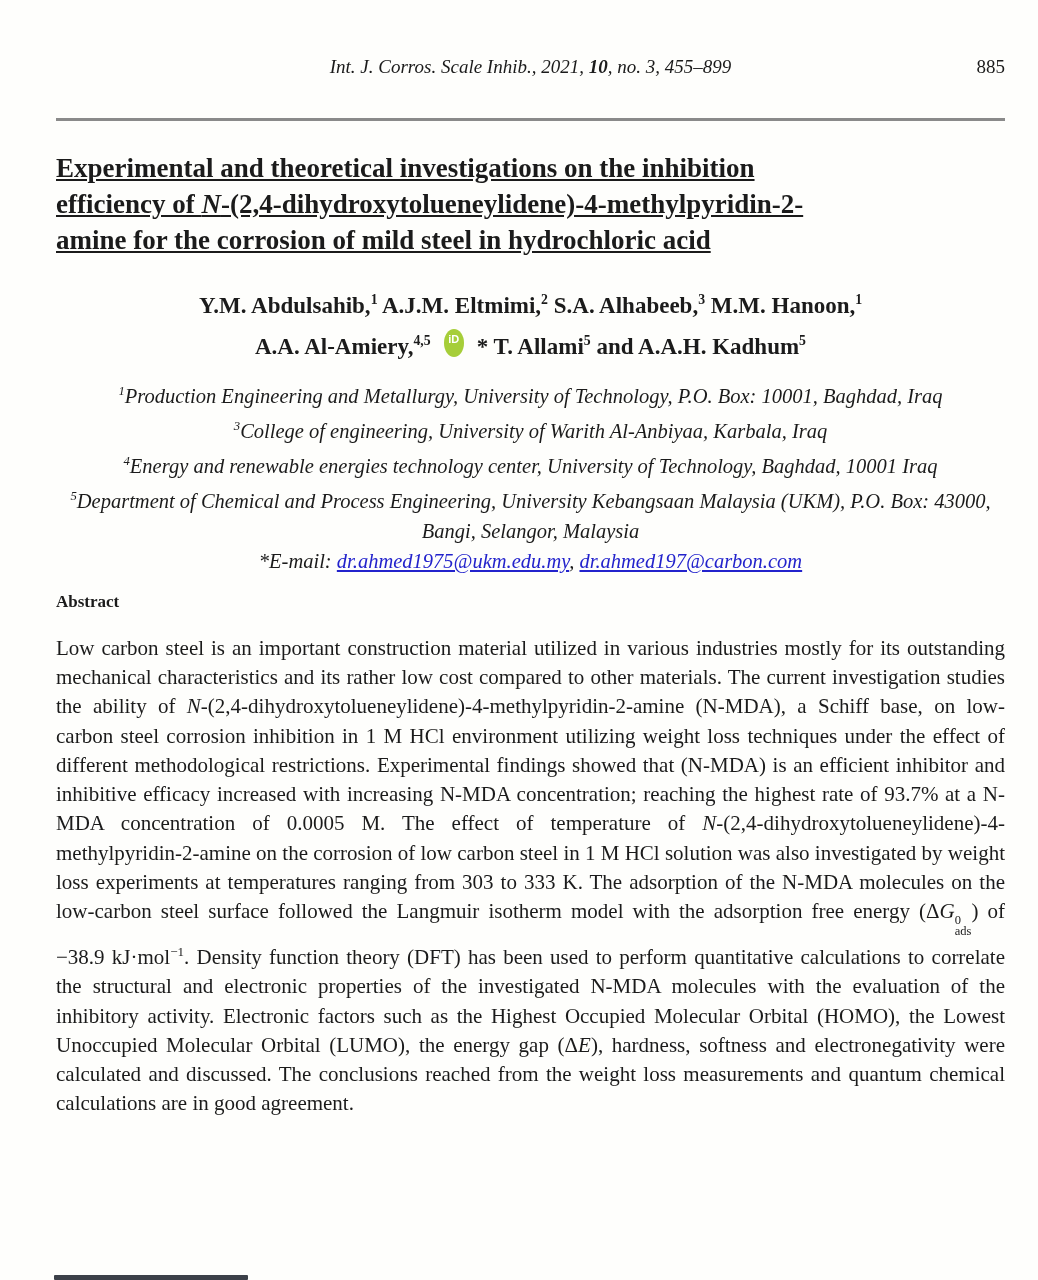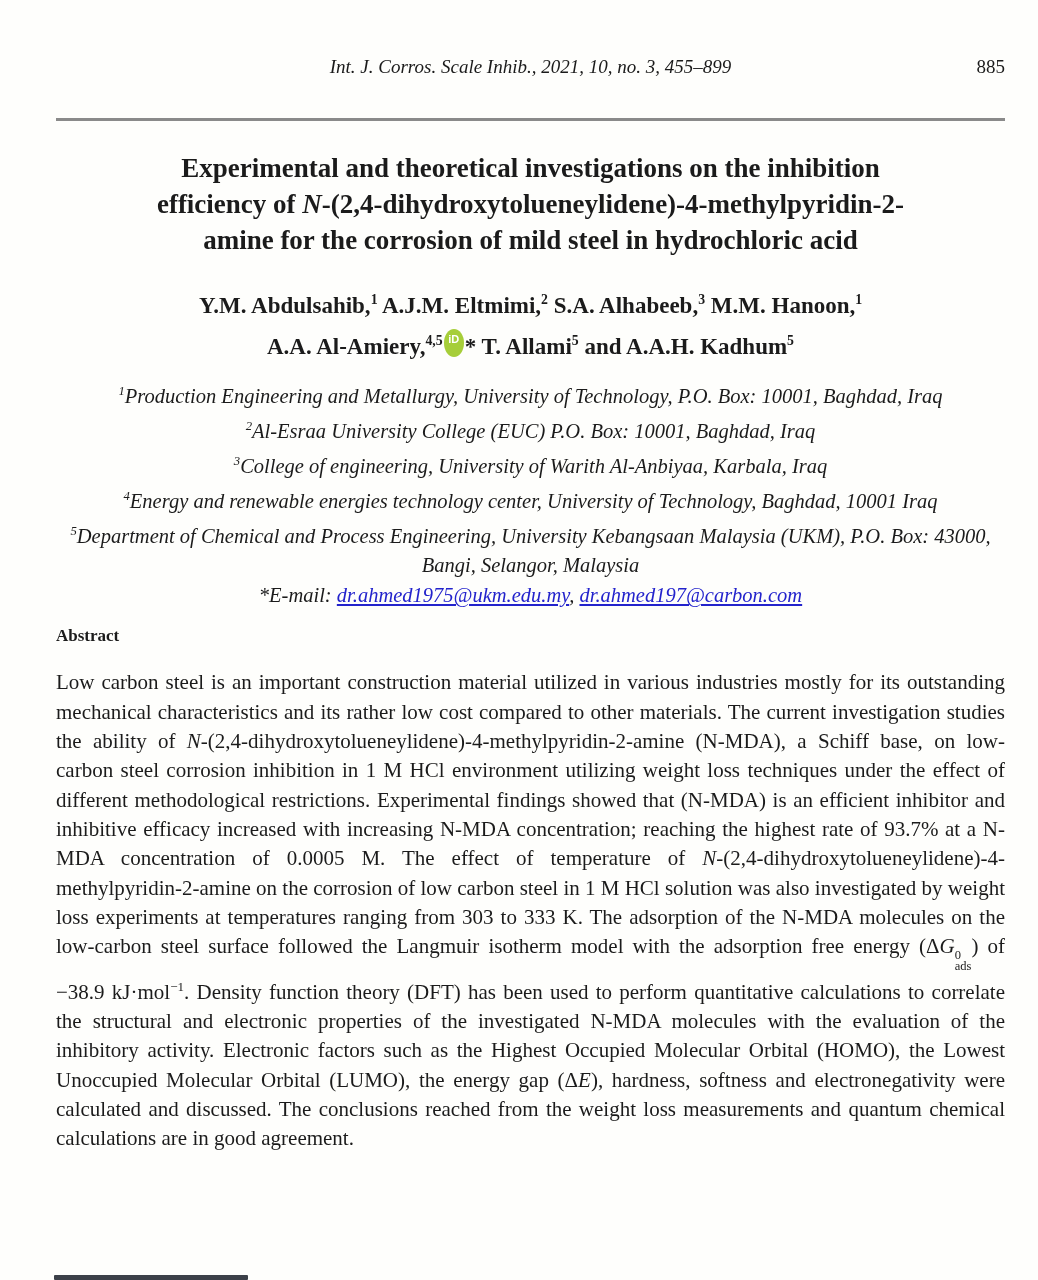--- a/index.html
+++ b/index.html
@@ -16,37 +16,38 @@
   }
   
   .header-row {
     margin-top:56px;
     position:relative;
     text-align:center;
     font-size:19px;
     font-style:italic;
     height:24px;
   }
-  .journal-vol { font-weight:normal; }
+  .journal-vol { font-weight:bold; }
   .page-num {
     position:absolute; right:0; top:0;
     font-style:normal; font-size:19px;font-family:Liberation Serif, serif;
   }
   .rule {
     border:none;
     border-top:3px solid #8a8a8a;
     margin:38px 0 0 0;
   }
   
   .title {
     margin-top:29px;
-    text-align:center;
+    text-align:left;
     font-weight:bold;
     font-size:27px;
     line-height:36px;
+    text-decoration:underline;
   }
   .it { font-style:italic; }
   
   .authors {
     margin-top:24px;
     text-align:center;
     font-weight:bold;
     font-size:23px;
     line-height:35px;
   }
@@ -58,21 +59,21 @@
     background:#a6ce39;
     color:#ffffff;
     font-family:"Liberation Sans", sans-serif;
     font-size:11px;
     font-weight:bold;
     font-style:normal;
     text-align:center;
     line-height:20px;
     vertical-align:text-top;
     position:relative; top:-4px;
-    margin:0 1px;
+    margin:0 13px;
   }
   
   .affiliations {
     margin-top:13px;
     text-align:center;
     font-style:italic;
     font-size:20.5px;
     line-height:30px;
   }
   .affiliations sup { font-size:62%; }
@@ -128,21 +129,20 @@
     <div>amine for the corrosion of mild steel in hydrochloric acid</div>
   </div>
 
   <div class="authors">
     <div><span>Y.M. Abdulsahib,</span><sup>1</sup><span> A.J.M. Eltmimi,</span><sup>2</sup><span> S.A. Alhabeeb,</span><sup>3</sup><span> M.M. Hanoon,</span><sup>1</sup></div>
     <div><span>A.A. Al-Amiery,</span><sup>4,5</sup><span class="orcid-icon">iD</span><span>*</span><span> T. Allami</span><sup>5</sup><span> and </span><span>A.A.H. Kadhum</span><sup>5</sup></div>
   </div>
 
   <div class="affiliations">
     <div><sup>1</sup><span>Production Engineering and Metallurgy, University of Technology, P.O. Box: 10001, Baghdad, Iraq</span></div>
-    <div><sup>2</sup><span>Al-Esraa University College (EUC) P.O. Box: 10001, Baghdad, Iraq</span></div>
     <div><sup>3</sup><span>College of engineering, University of Warith Al-Anbiyaa, Karbala, Iraq</span></div>
     <div><sup>4</sup><span>Energy and renewable energies technology center, University of Technology, Baghdad, 10001 Iraq</span></div>
     <div><sup>5</sup><span>Department of Chemical and Process Engineering, University Kebangsaan Malaysia (UKM), P.O. Box: 43000, Bangi, Selangor, Malaysia</span></div>
     <div class="email-line"><span>*E-mail: </span><a href="#">dr.ahmed1975@ukm.edu.my</a><span>, </span><a href="#">dr.ahmed197@carbon.com</a></div>
   </div>
 
   <div class="abstract-heading">Abstract</div>
 
   <p class="abstract-body"><span>Low carbon steel is an important construction material utilized in various industries mostly for its outstanding mechanical characteristics and its rather low cost compared to other materials. The current investigation studies the ability of </span><span class="it">N</span><span>-(2,4-dihydroxytolueneylidene)-4-methylpyridin-2-amine (N-MDA), a Schiff base, on low-carbon steel corrosion inhibition in 1 M HCl environment utilizing weight loss techniques under the effect of different methodological restrictions. Experimental findings showed that (N-MDA) is an efficient inhibitor and inhibitive efficacy increased with increasing N-MDA concentration; reaching the highest rate of 93.7% at a N-MDA concentration of 0.0005 M. The effect of temperature of </span><span class="it">N</span><span>-(2,4-dihydroxytolueneylidene)-4-methylpyridin-2-amine on the corrosion of low carbon steel in 1 M HCl solution was also investigated by weight loss experiments at temperatures ranging from 303 to 333 K. The adsorption of the N-MDA molecules on the low-carbon steel surface followed the Langmuir isotherm model with the adsorption free energy (Δ</span><span class="it">G</span><span class="supsub">
         <span>0</span>

